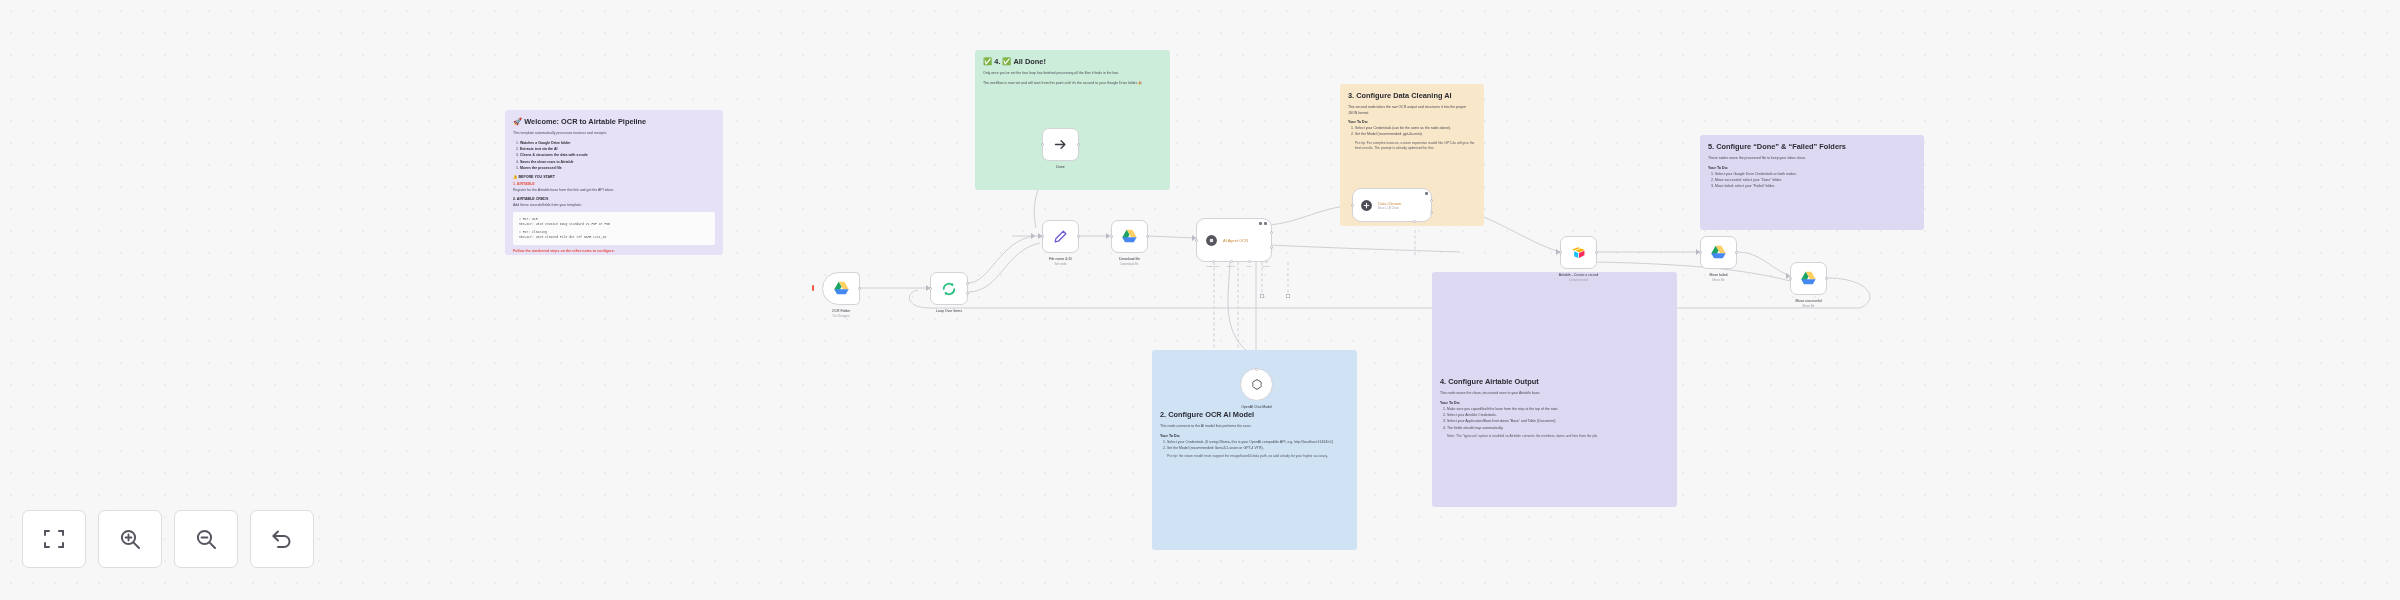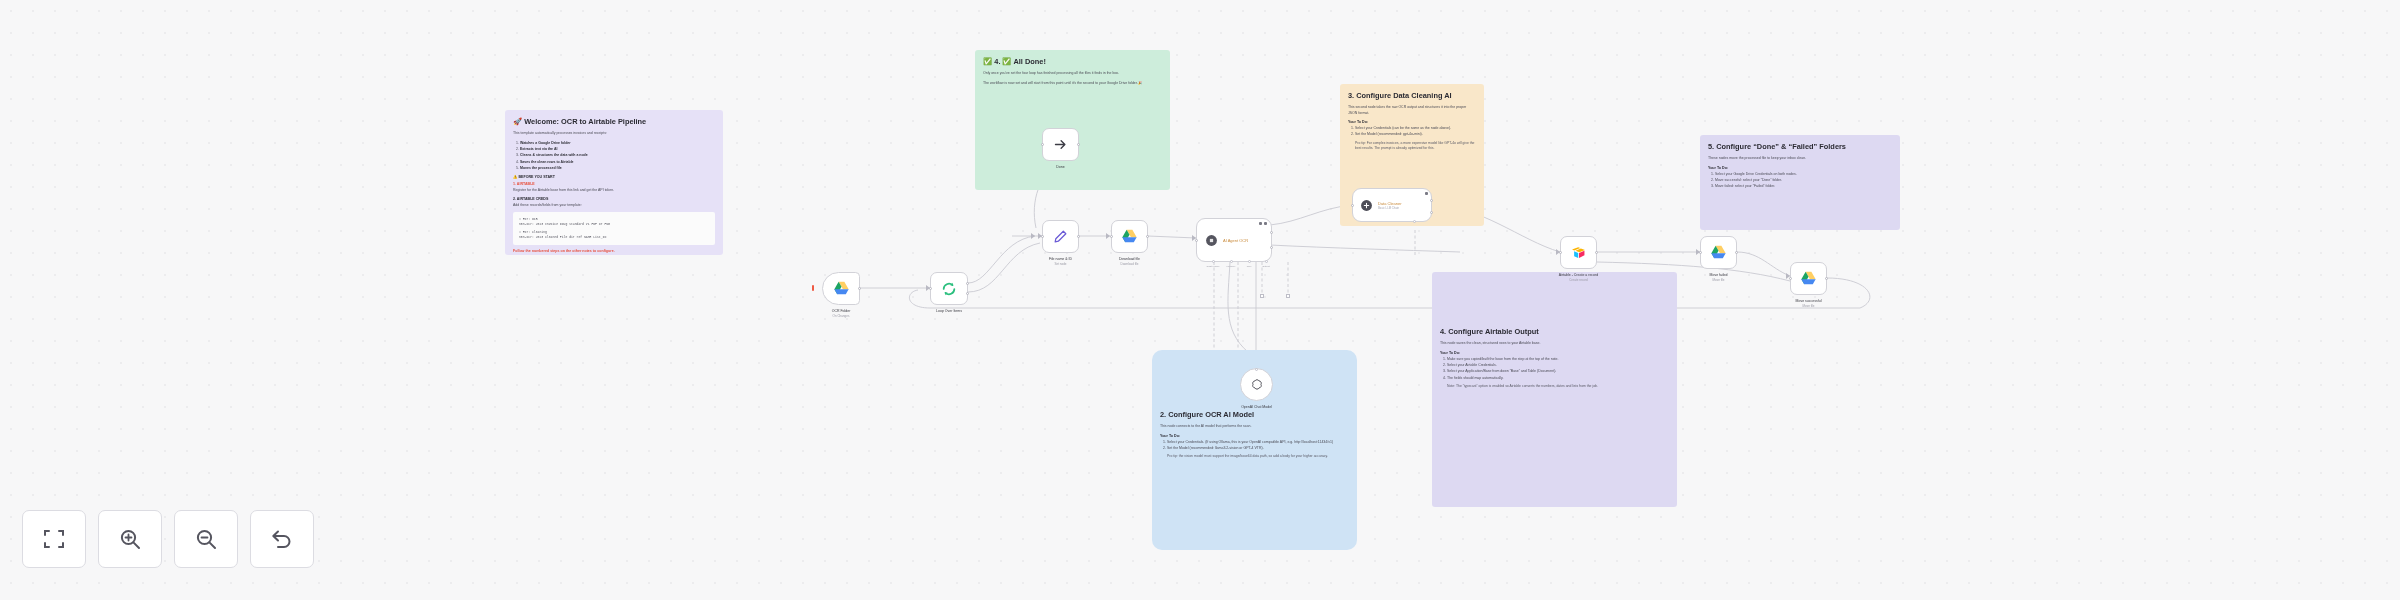--- a/index.html
+++ b/index.html
@@ -134,43 +134,43 @@
     <h3>3. Configure Data Cleaning AI</h3>
     <p>This second node takes the raw OCR output and structures it into the proper JSON format.</p>
     <div class="lbl">Your To Do:</div>
     <ol>
       <li>Select your Credentials (can be the same as the node above).</li>
       <li>Set the Model (recommended: gpt-4o-mini).</li>
     </ol>
     <div class="note">Pro tip: For complex invoices, a more expensive model like GPT-4o will give the best results. The prompt is already optimized for this.</div>
   </div>
 
-  <div class="sticky" style="left:1700px;top:135px;width:200px;height:95px;background:#ddd9f2;">
+  <div class="sticky" style="left:1700px;top:135px;width:224px;height:95px;background:#ddd9f2;">
     <h3>5. Configure “Done” &amp; “Failed” Folders</h3>
     <p>These nodes move the processed file to keep your inbox clean.</p>
     <div class="lbl">Your To Do:</div>
     <ol>
       <li>Select your Google Drive Credentials on both nodes.</li>
       <li>Move successful: select your “Done” folder.</li>
       <li>Move failed: select your “Failed” folder.</li>
     </ol>
   </div>
 
-  <div class="sticky" style="left:1152px;top:350px;width:205px;height:200px;background:#cfe3f5;padding-top:60px;border-radius:10px;">
+  <div class="sticky" style="left:1152px;top:350px;width:205px;height:200px;background:#cfe3f5;padding-top:60px;">
     <h3>2. Configure OCR AI Model</h3>
     <p>This node connects to the AI model that performs the scan.</p>
     <div class="lbl">Your To Do:</div>
     <ol>
       <li>Select your Credentials. (If using Ollama, this is your OpenAI compatible API, e.g. http://localhost:11434/v1)</li>
       <li>Set the Model (recommended: llama3.2-vision or GPT-4 VTR).</li>
     </ol>
     <div class="note">Pro tip: the vision model must support the image/base64 data path, so add a body for your higher accuracy.</div>
   </div>
 
-  <div class="sticky" style="left:1432px;top:272px;width:245px;height:235px;background:#ddd9f2;padding-top:55px;">
+  <div class="sticky" style="left:1432px;top:272px;width:245px;height:235px;background:#ddd9f2;padding-top:105px;">
     <h3>4. Configure Airtable Output</h3>
     <p>This node saves the clean, structured rows to your Airtable base.</p>
     <div class="lbl">Your To Do:</div>
     <ol>
       <li>Make sure you copied/built the base from the step at the top of the note.</li>
       <li>Select your Airtable Credentials.</li>
       <li>Select your Application/Base from down “Base” and Table (Document).</li>
       <li>The fields should map automatically.</li>
     </ol>
     <div class="note">Note: The “typecast” option is enabled so Airtable converts the numbers, dates and lists from the job.</div>

